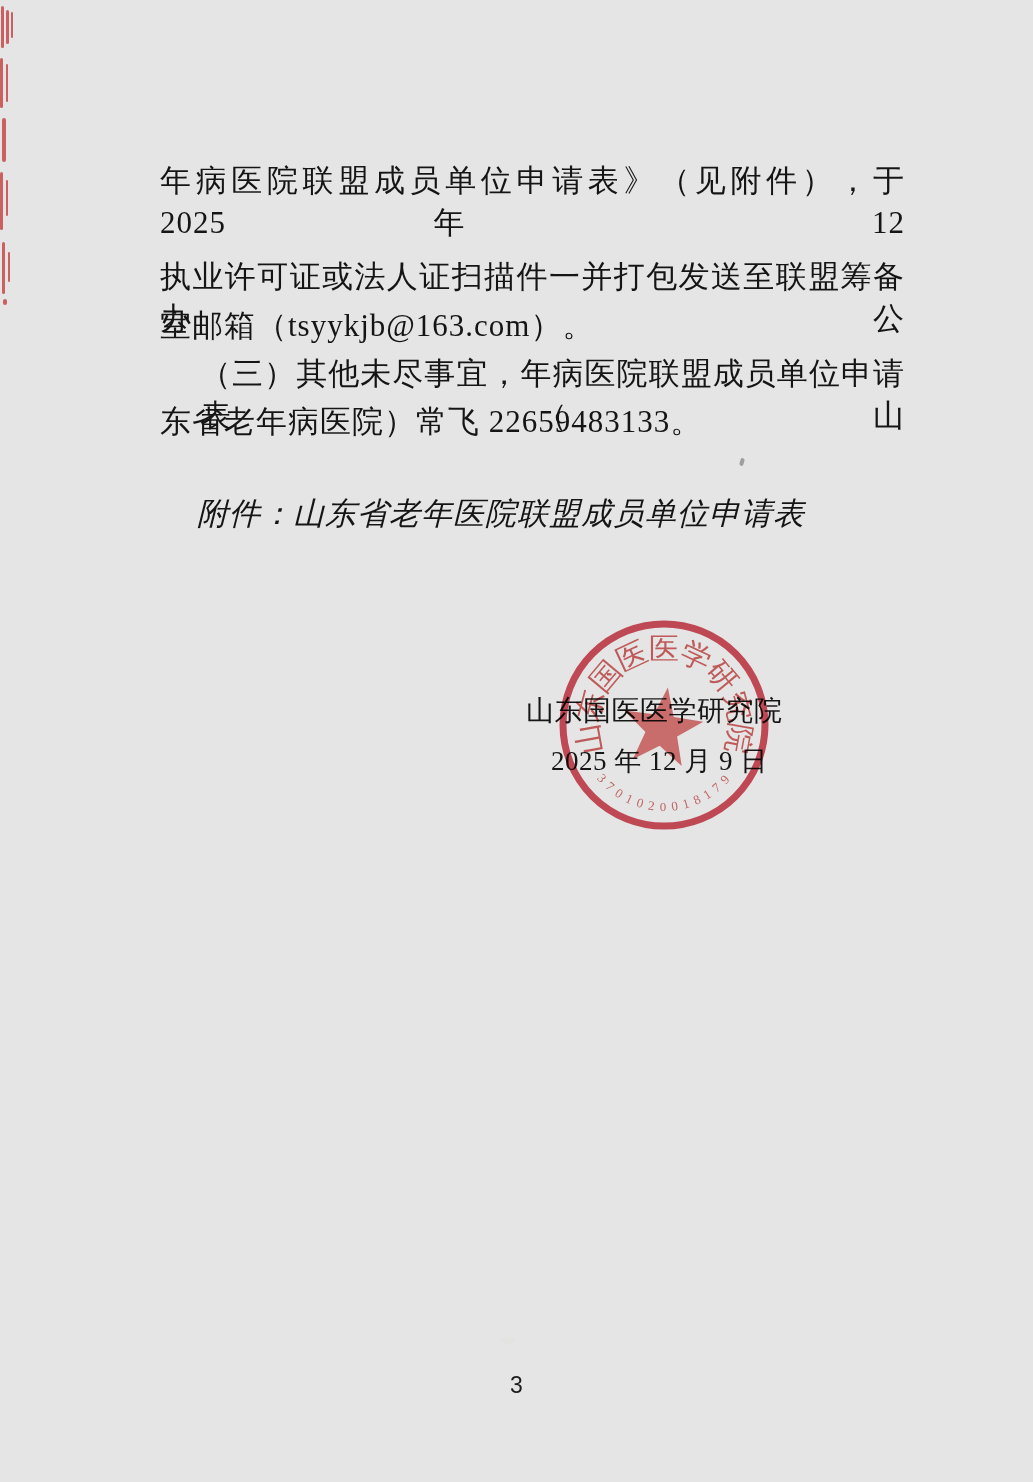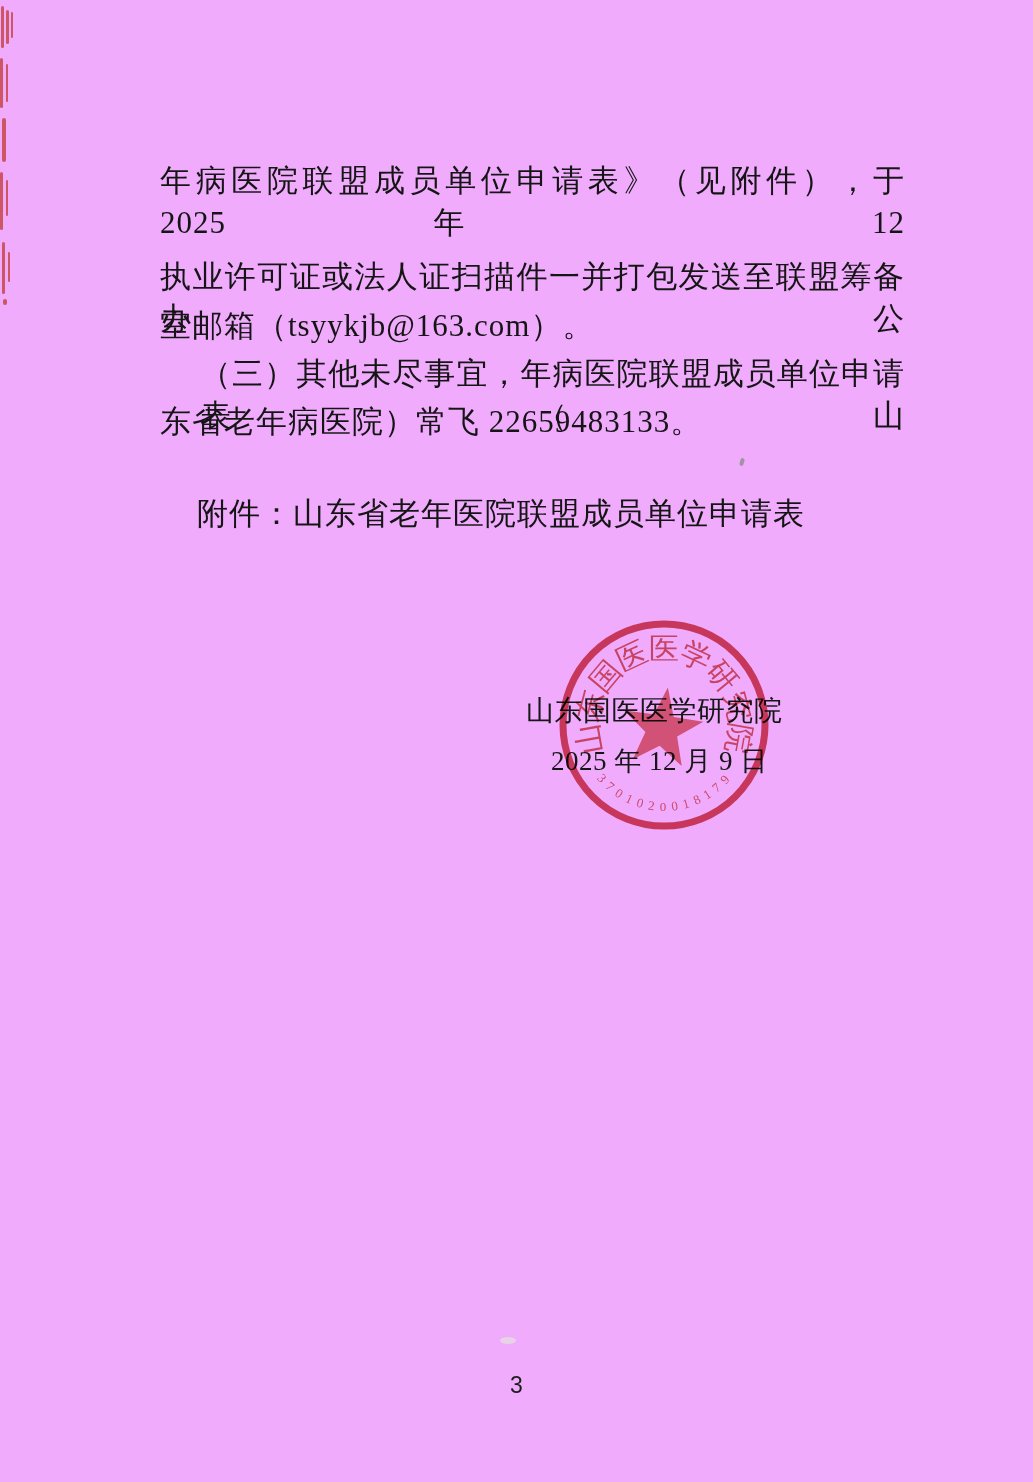--- a/index.html
+++ b/index.html
@@ -1,19 +1,19 @@
 <!DOCTYPE html>
 <html><head>
 <meta charset="utf-8">
 <style>
   html,body{margin:0;padding:0;}
   .page{
     position:relative;
     width:1033px;height:1482px;
-    background:#f0abfc;
+    background:#e5e5e5;
     overflow:hidden;
     font-family:"Liberation Serif","DejaVu Serif",serif;
     color:#141414;
   }
   
   .bline{
     position:absolute;
     font-size:31px;
     letter-spacing:1px;
     white-space:nowrap;
@@ -24,21 +24,21 @@
     text-align:justify;
     text-align-last:justify;
     text-justify:inter-character;
   }
   .l1{left:160px;top:160px;width:745px;}
   .l2{left:160px;top:208px;width:745px;}
   .l3{left:160px;top:256px;width:745px;}
   .l4{left:160px;top:305px;text-align:center;}
   .l5{left:200px;top:353px;width:705px;}
   .l6{left:160px;top:401px;}
-  .l7{left:197px;top:493px;}
+  .l7{left:197px;top:493px;font-style:italic;}
 
   
   .sig-org{
     position:absolute;left:526px;top:692px;
     font-size:28px;letter-spacing:0.5px;white-space:nowrap;color:#161616;
   }
   .sig-date{
     position:absolute;left:551px;top:743px;
     font-size:27px;letter-spacing:0.5px;white-space:nowrap;color:#161616;
   }

